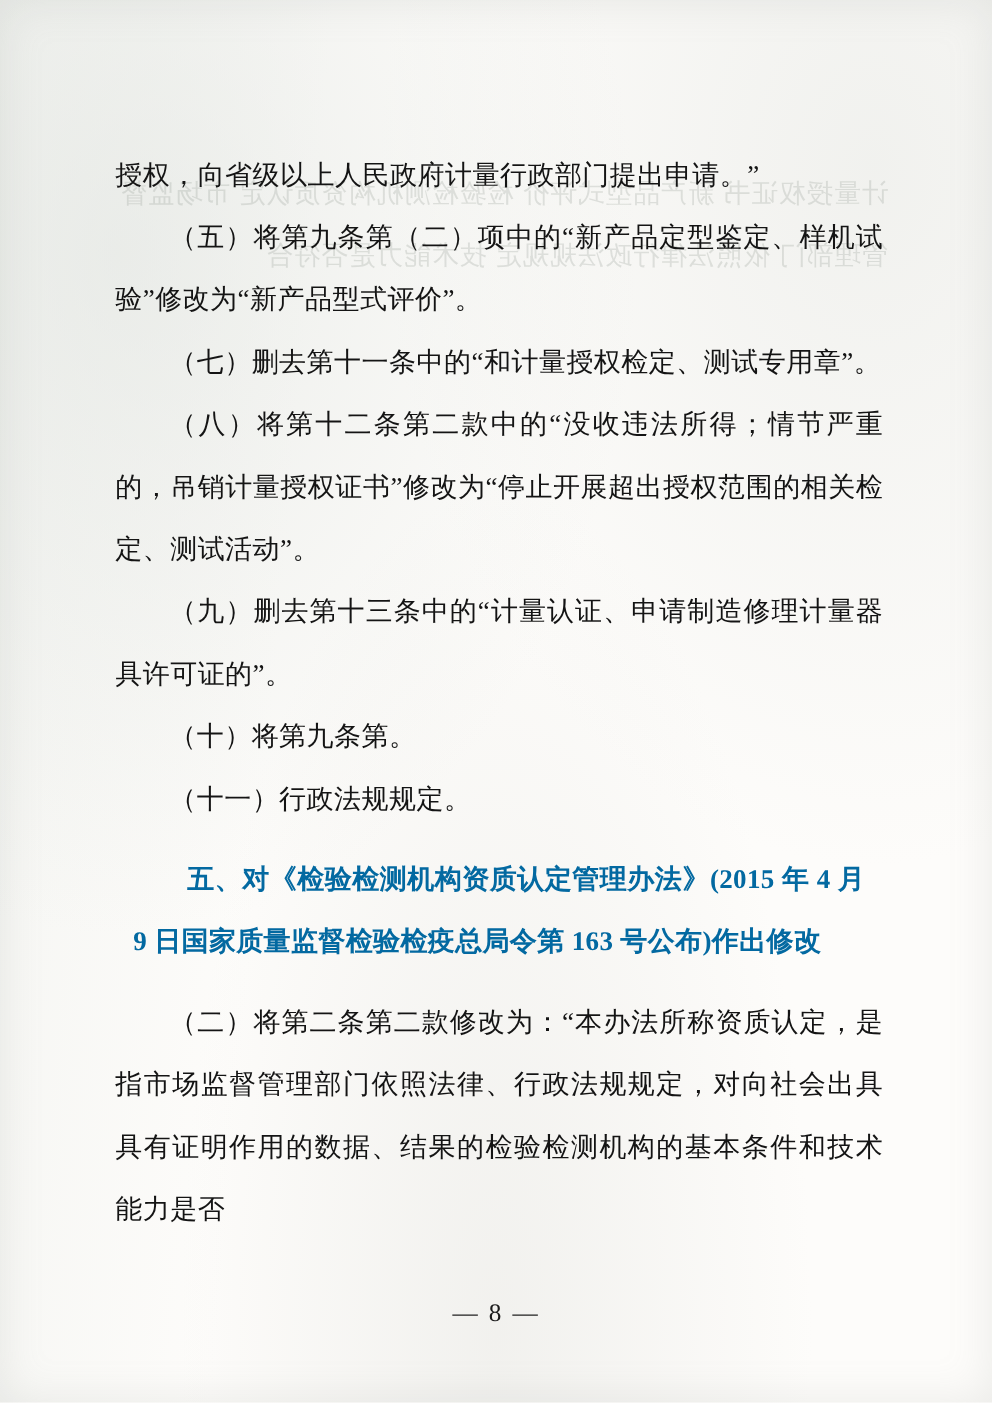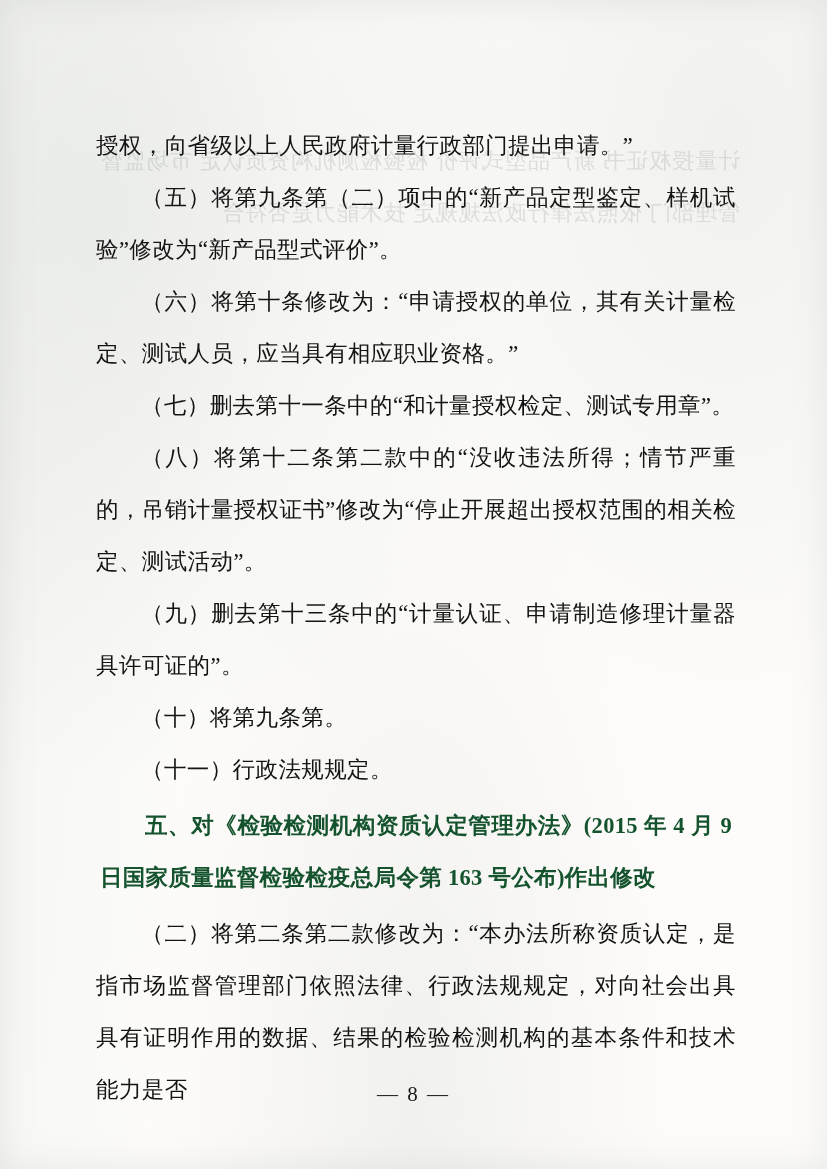--- a/index.html
+++ b/index.html
@@ -49,27 +49,27 @@
     text-justify: inter-ideograph;
     margin: 0;
     white-space: pre-wrap;
   }
   .indent {
     text-indent: 45px;
   }
   .section-head {
     font-size: 22.5px;
     line-height: 52px;
-    color: #14532d;
+    color: #0369a1;
     font-weight: bold;
     letter-spacing: 0.3px;
     text-indent: 45px;
     text-align: justify;
     text-justify: inter-ideograph;
-    margin: 4px;
+    margin: 15px;
     white-space: pre-wrap;
   }
   .footer {
     position: absolute;
     left: 0;
     right: 0;
     bottom: 62px;
     text-align: center;
     font-size: 21px;
     color: #1a1a1a;
@@ -100,21 +100,20 @@
 
   <div class="ghost">计量授权证书 新产品型式评价 检验检测机构资质认定 市场监督管理部门 依照法律行政法规规定 技术能力是否符合</div>
 
   <div class="content">
 
     <p class="para">授权，向省级以上人民政府计量行政部门提出申请。”</p>
 
 
     <p class="para indent">（五）将第九条第（二）项中的“新产品定型鉴定、样机试验”修改为“新产品型式评价”。</p>
 
-    <p class="para indent">（六）将第十条修改为：“申请授权的单位，其有关计量检定、测试人员，应当具有相应职业资格。”</p>
 
     <p class="para indent">（七）删去第十一条中的“和计量授权检定、测试专用章”。</p>
 
     <p class="para indent">（八）将第十二条第二款中的“没收违法所得；情节严重的，吊销计量授权证书”修改为“停止开展超出授权范围的相关检定、测试活动”。</p>
 
     <p class="para indent">（九）删去第十三条中的“计量认证、申请制造修理计量器具许可证的”。</p>
 
     <p class="para indent">（十）将第九条第。</p>
 
     <p class="para indent">（十一）行政法规规定。</p>

